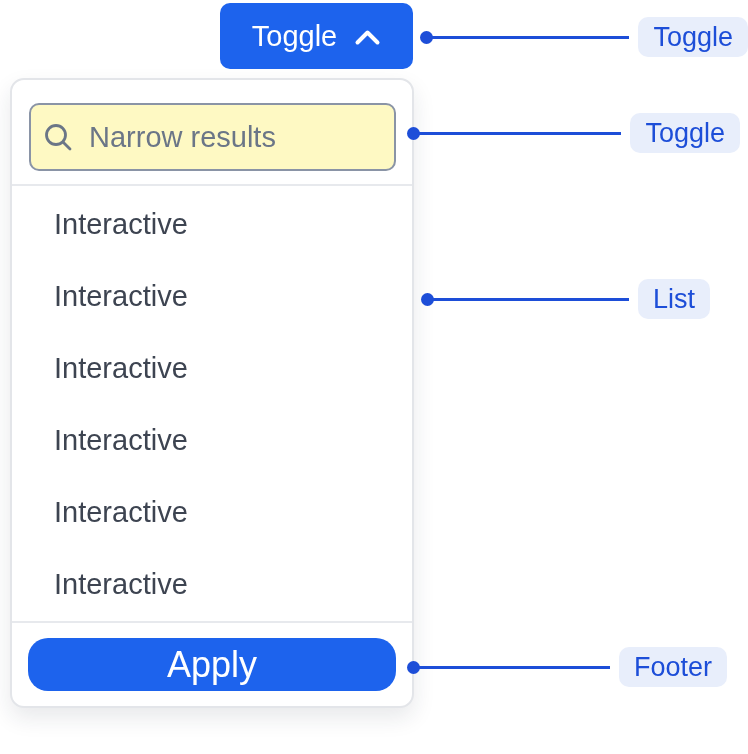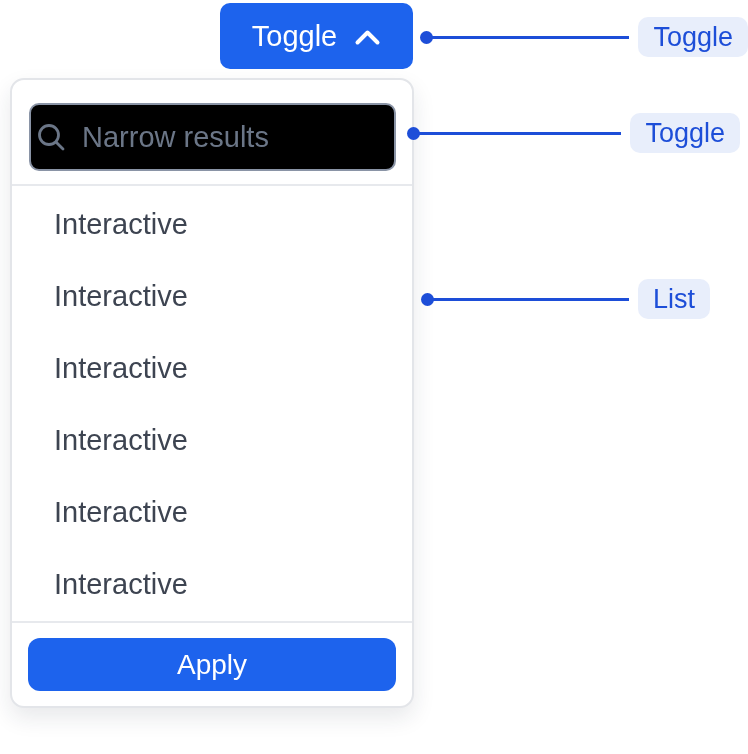--- a/index.html
+++ b/index.html
@@ -39,22 +39,22 @@
   .panel-header {
     padding: 23px 16px 13px 17px;
     border-bottom: 2px solid #e7e9ed;
     flex: none;
   }
   .search-box {
     height: 68px; box-sizing: border-box;
     border: 2px solid #8a94a6;
     border-radius: 10px;
     display: flex; align-items: center;
-    padding: 0 5px; gap: 15px;
-    background: #000000;
+    padding: 0 12px; gap: 15px;
+    background: #fef9c3;
     cursor: text;
   }
   .search-box svg { flex: none; display: block; }
   .placeholder {
     font-size: 29px; color: #6b7687;
     white-space: nowrap;
   }
   .panel-list { flex: 1; padding-top: 2px; overflow: hidden; }
   .list-item {
     height: 72px;
@@ -64,23 +64,23 @@
     cursor: pointer;
   }
   .panel-footer {
     border-top: 2px solid #e7e9ed;
     padding: 15px 16px 15px 16px;
     flex: none;
   }
   .apply-btn {
     display: block; width: 100%; height: 53px;
     background: #1d63ed; color: #ffffff;
-    border: none; border-radius: 12px;
+    border: none; border-radius: 20px;
     font-family: "Liberation Sans", sans-serif;
-    font-size: 28px; font-weight: 500;
+    font-size: 36px; font-weight: 500;
     cursor: pointer;
   }
 
   
   .anno {
     position: absolute;
     display: flex; align-items: center;
     height: 40px;
   }
   .anno-dot {
@@ -162,14 +162,19 @@
     <span class="anno-line"></span>
     <span class="anno-pill">Toggle</span>
   </div>
 
   <div class="anno anno-list">
     <span class="anno-dot"></span>
     <span class="anno-line"></span>
     <span class="anno-pill">List</span>
   </div>
 
+  <div class="anno anno-footer">
+    <span class="anno-dot"></span>
+    <span class="anno-line"></span>
+    <span class="anno-pill">Footer</span>
+  </div>
 
 </div>
 
 </body></html>

